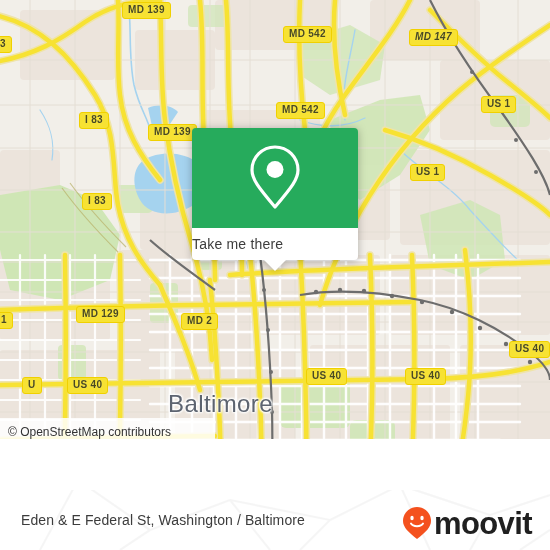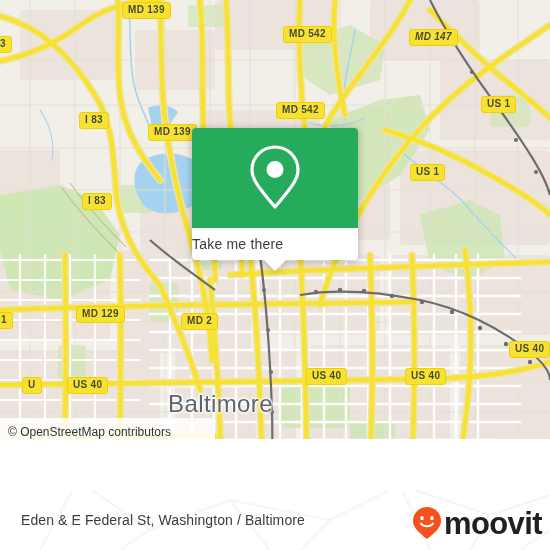--- a/index.html
+++ b/index.html
@@ -98,21 +98,21 @@
   .footer-watermark { position:absolute; left:0; top:0; opacity:.5; }
   .footer-title {
     position:relative;
     margin-left:21px;
     font-size:14px;
     color:#3c3c3c;
     letter-spacing:.1px;
     z-index:2;
   }
   .brand {
-    position:absolute; right:8px; top:50%; margin-top:-14px;
+    position:absolute; right:18px; top:50%; margin-top:-14px;
     display:flex; align-items:center; z-index:2;
   }
   .brand-word {
     font-size:31px; font-weight:bold; color:#202020;
     letter-spacing:-0.6px; line-height:31px;
     margin-left:2px;
   }
 </style>
 </head>
 <body>

